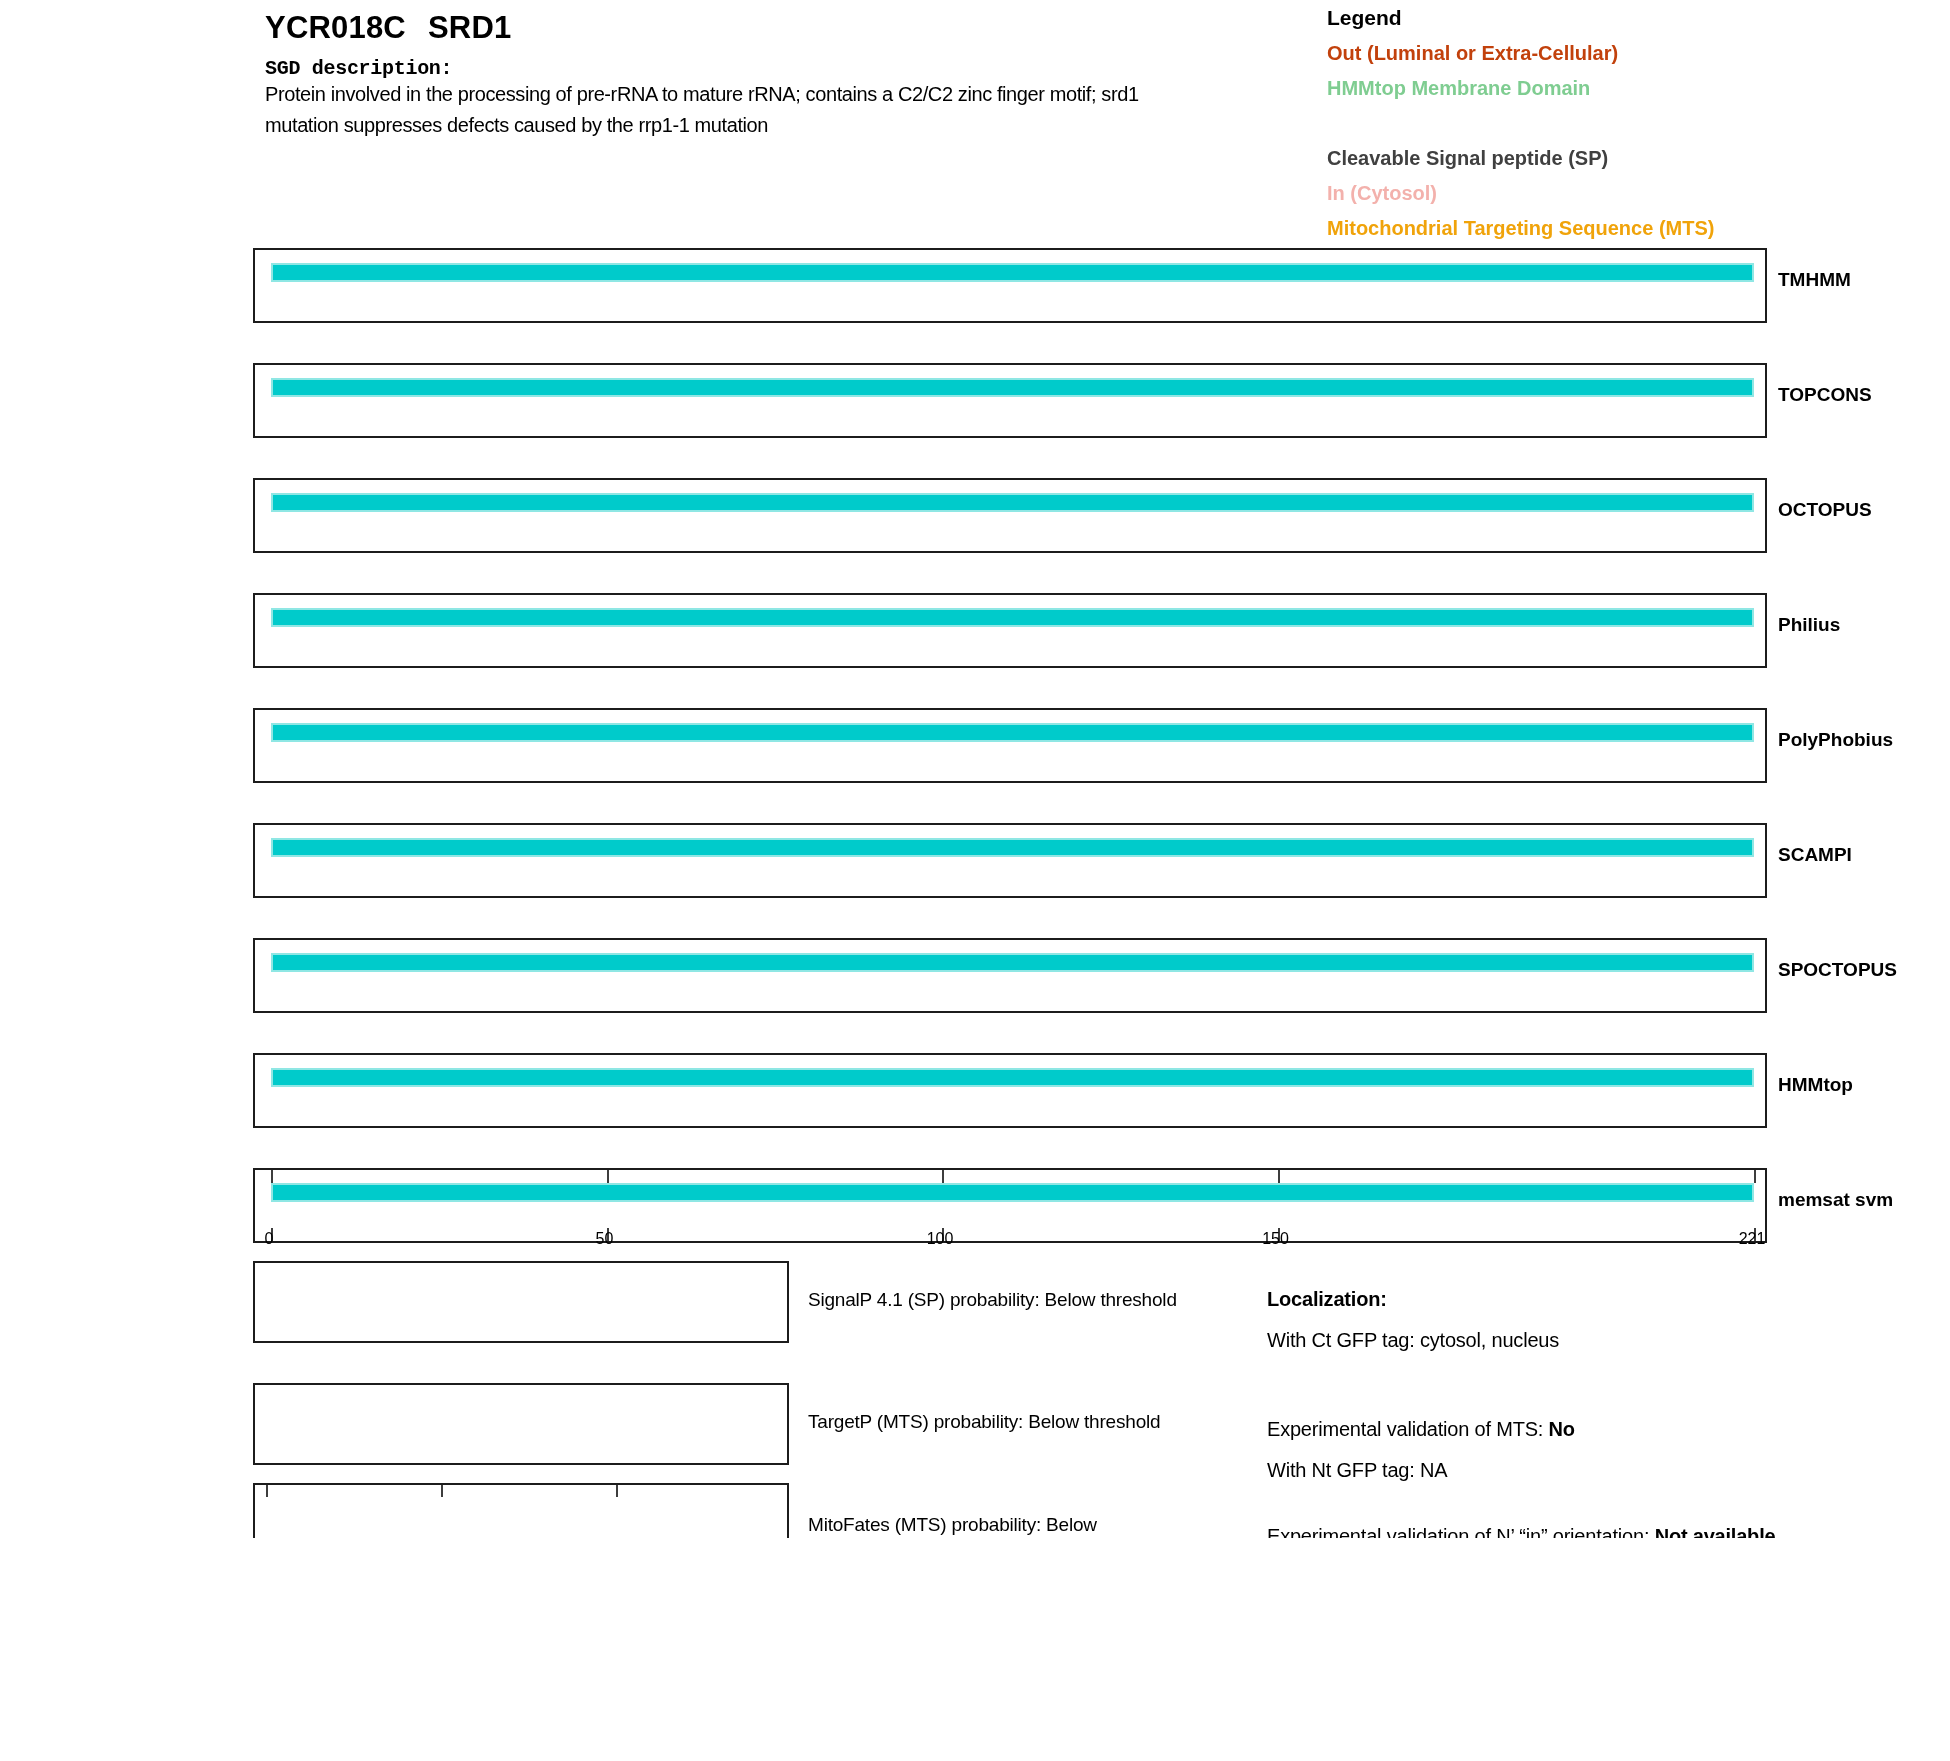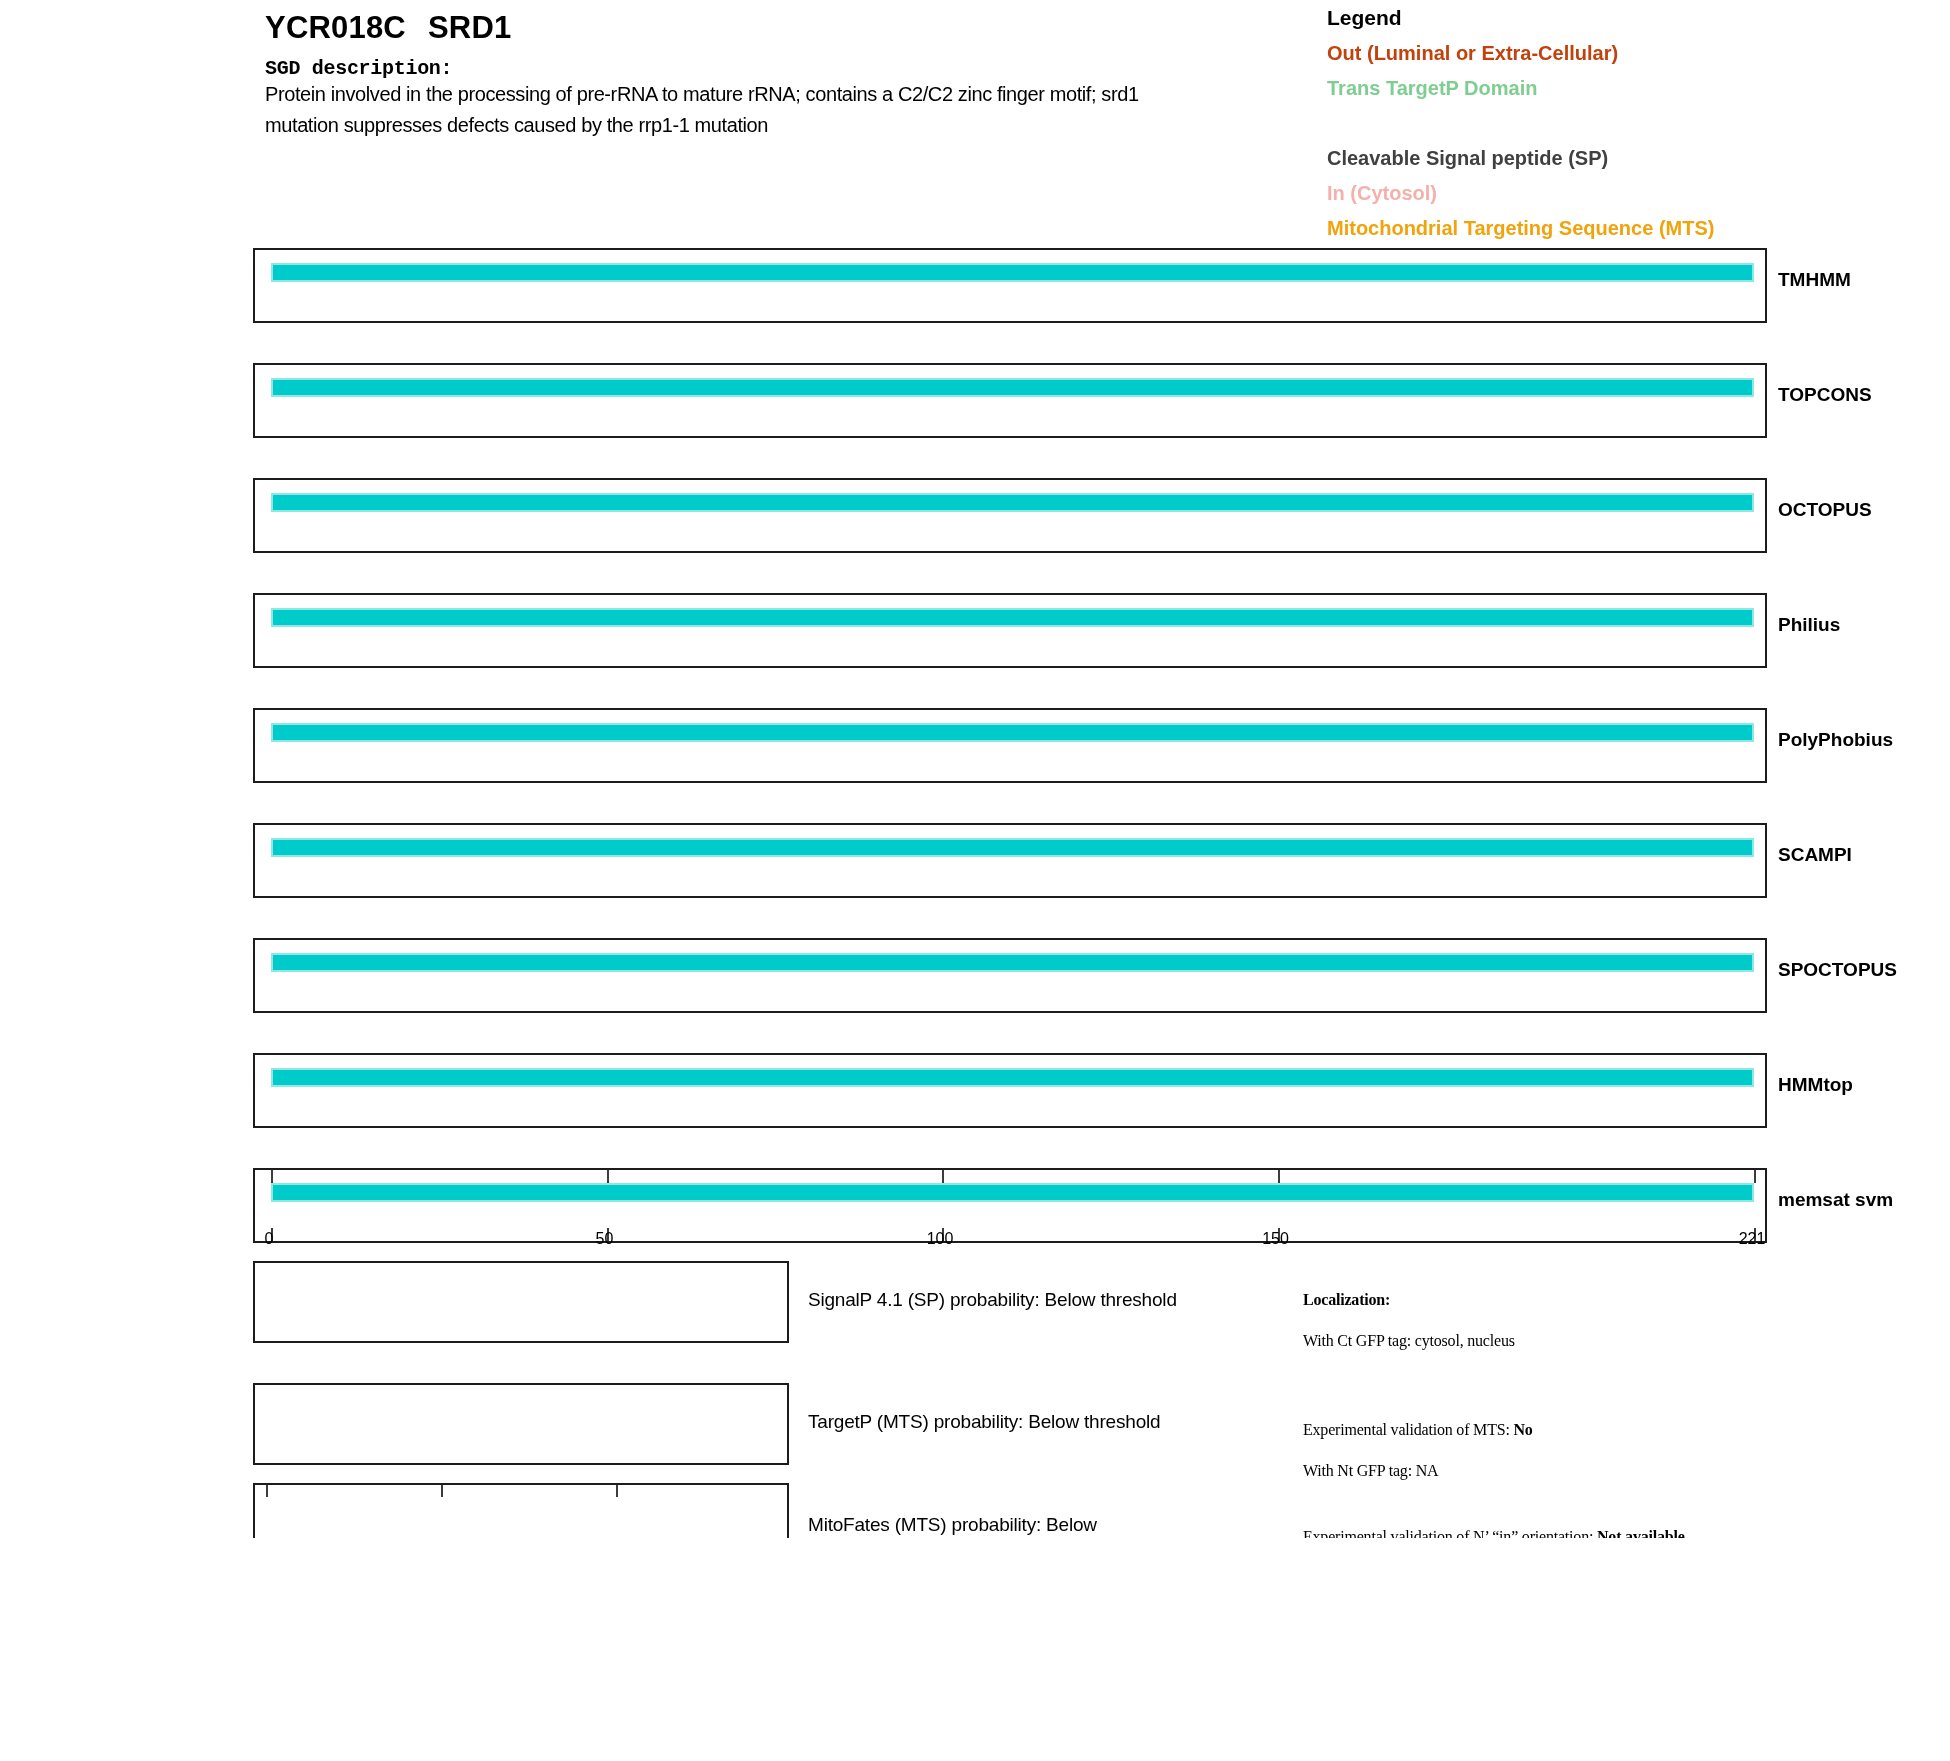--- a/index.html
+++ b/index.html
@@ -12,21 +12,21 @@
   .desc-line{font-size:20px;letter-spacing:-0.4px;line-height:31px;white-space:nowrap;}
   .legend-title{font-size:21px;font-weight:bold;}
   .legend-item{font-size:20px;font-weight:bold;line-height:35px;white-space:nowrap;}
   .track-box{position:absolute;box-sizing:border-box;border:2px solid #1c1c1c;background:#fff;}
   .topo-bar{position:absolute;box-sizing:border-box;}
   .track-label{position:absolute;font-size:19px;font-weight:bold;white-space:nowrap;}
   .tick{position:absolute;width:2px;background:#3d3d3d;}
   .axis-num{position:absolute;font-size:16px;transform:translateX(-50%);white-space:nowrap;}
   .plot-label{position:absolute;font-size:19px;letter-spacing:-0.2px;white-space:nowrap;}
   .plot-label-multi{position:absolute;font-size:19px;letter-spacing:-0.2px;line-height:28px;text-align:center;}
-  .loc{position:absolute;left:1303px;top:1283px;width:532px;font-size:16px;line-height:33px;letter-spacing:-0.2px;font-family:Liberation Serif, serif;}
+  .loc{position:absolute;left:1267px;top:1283px;width:532px;font-size:20px;line-height:33px;letter-spacing:-0.2px;}
   .loc .head{font-weight:bold;margin-bottom:8px;}
   .loc .line{margin-bottom:8px;}
   .loc .gap-large{margin-top:56px;}
   .loc .gap-med{margin-top:33px;}
   .loc b{font-weight:bold;}
 </style>
 </head>
 <body>
 
 <div class="page">
@@ -38,21 +38,21 @@
   <div class="abs sgd-label" style="left:265px;top:57px;font-family:Liberation Mono, monospace;">SGD description:</div>
   <div class="abs" style="left:265px;top:79px;" id="desc-lines">
       <div class="desc-line">Protein involved in the processing of pre-rRNA to mature rRNA; contains a C2/C2 zinc finger motif; srd1</div>
       <div class="desc-line">mutation suppresses defects caused by the rrp1-1 mutation</div>
     </div>
 
   <div class="abs" style="left:1327px;top:6px;">
     <div class="legend-title">Legend</div>
     <div id="legend-items" style="margin-top:6px;">
         <div class="legend-item" style="color: #c2410c;">Out (Luminal or Extra-Cellular)</div>
-        <div class="legend-item" style="color: rgb(127, 205, 145);">Trans TargetP Domain</div>
+        <div class="legend-item" style="color: rgb(127, 205, 145);">HMMtop Membrane Domain</div>
         <div class="legend-item" style="color: #404040; margin-top: 35px;">Cleavable Signal peptide (SP)</div>
         <div class="legend-item" style="color: rgb(243, 177, 172);">In (Cytosol)</div>
         <div class="legend-item" style="color: rgb(240, 163, 10);">Mitochondrial Targeting Sequence (MTS)</div>
         <div class="legend-item" style="color: #c2410c;">Soluble</div>
       </div>
   </div>
 
   <div id="tracks">
       <div class="track-box" style="left: 253px; top: 248px; width: 1514px; height: 75px;">
         <div class="topo-bar" style="left: 16px; top: 13px; width: 1483px; height: 19px; background: rgb(0, 203, 203); border: 2px solid rgb(143, 231, 228);"></div>

